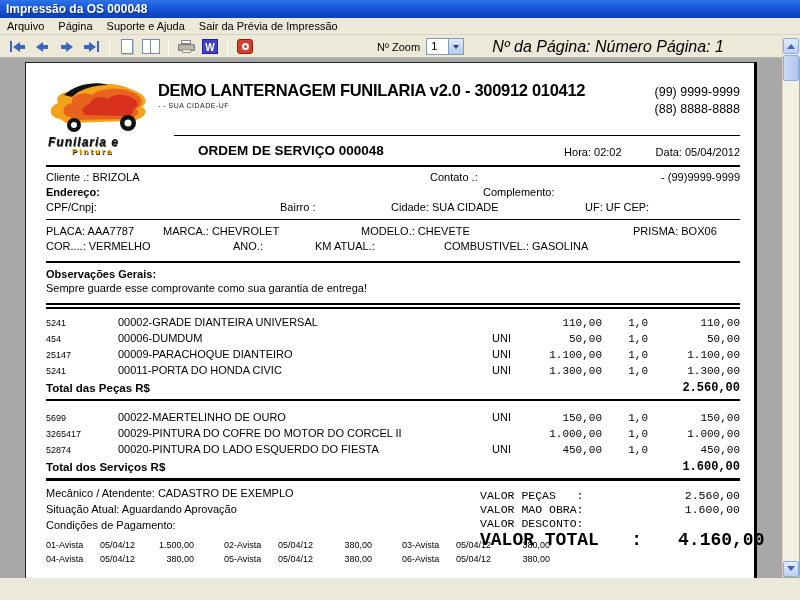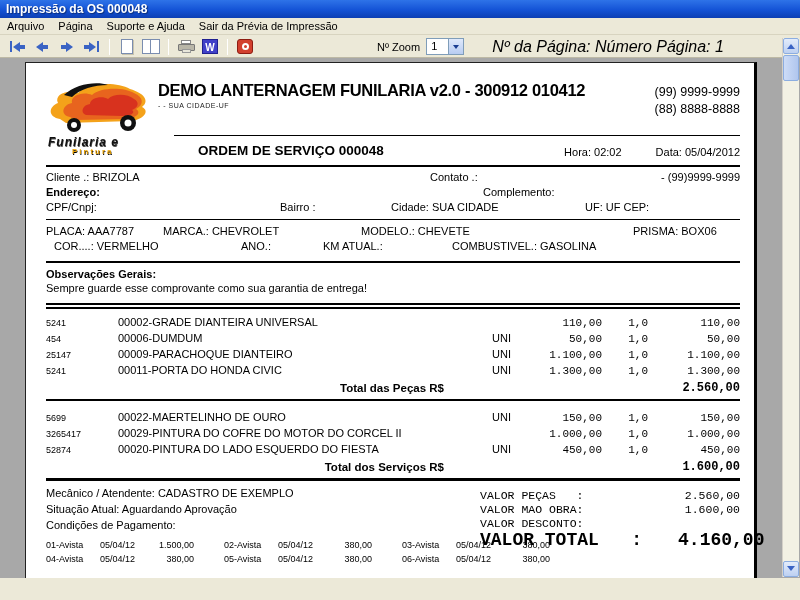--- a/index.html
+++ b/index.html
@@ -78,36 +78,36 @@
 
   .hr2 { border-top:2px solid #000; margin-top:2px; }
   .hr1 { border-top:1px solid #000; }
   .row { display:flex; font-size:11px; line-height:15px; }
   .cliente-block { padding:3px 0 4px 0; }
   .c-nome{width:384px;} .c-contato{flex:1;} .c-contval{text-align:right;}
   .c-end{width:437px;font-weight:bold;} .c-compl{flex:1;}
   .c-cpf{width:186px;} .c-bairro{width:159px;padding-left:48px;} .c-cidade{width:194px;} .c-uf{flex:1;}
   .veic-block { padding:4px 0 5px 0; }
   .v-placa{width:117px;} .v-marca{width:198px;} .v-modelo{width:272px;} .v-prisma{flex:1;}
-  .v-cor{width:187px;margin-left:8px;} .v-ano{width:82px;} .v-km{width:129px;} .v-comb{flex:1;}
+  .v-cor{width:187px;} .v-ano{width:82px;} .v-km{width:129px;} .v-comb{flex:1;}
 
   .obs-block { padding:4px 0 6px 0; font-size:11px; line-height:14px; }
   .obs-label { font-weight:bold; }
 
   .tbl { font-size:11px; }
   .trow { display:flex; line-height:15px; align-items:baseline; }
   .th { font-weight:bold; padding:5px 0 4px 0; }
   .cl-ref{width:72px; font-size:9px;} .th .cl-ref{font-size:11px;}
   .cl-desc{flex:1;} .cl-uni{width:36px;}
   .cl-val{width:74px; text-align:right; font-family:"Liberation Mono",monospace;}
   .cl-qtd{width:52px; text-align:right; font-family:"Liberation Mono",monospace; padding-right:6px;}
   .cl-tot{width:86px; text-align:right; font-family:"Liberation Mono",monospace;}
   .th .cl-val,.th .cl-qtd,.th .cl-tot { font-family:"Liberation Sans",sans-serif; }
   .total-row { display:flex; line-height:16px; margin:1px 0 3px 0; }
-  .total-lbl { flex:1; text-align:right; padding-right:210px; font-weight:bold; font-size:11.5px; }
+  .total-lbl { flex:1; text-align:left; padding-right:210px; font-weight:bold; font-size:11.5px; }
   .total-val { width:86px; text-align:right; font-family:"Liberation Mono",monospace; font-weight:bold; font-size:12px; }
   .tbl-gap { height:6px; }
 
   .footer-sec { position:relative; padding-top:5px; }
   .f-left { width:520px; font-size:11px; line-height:15.5px; }
   .f-cond { margin-top:1px; }
   .pay-grid { display:flex; flex-wrap:wrap; width:540px; margin-top:4px; font-size:9px; line-height:14px; }
   .pay { display:flex; width:178px; }
   .pay .pn{width:54px;} .pay .pd{width:52px;} .pay .pv{width:52px; text-align:right; padding-right:10px;}
   .valores { position:absolute; right:0; top:8px; width:260px; font-family:"Liberation Mono",monospace; font-size:11.5px; line-height:14px; }

